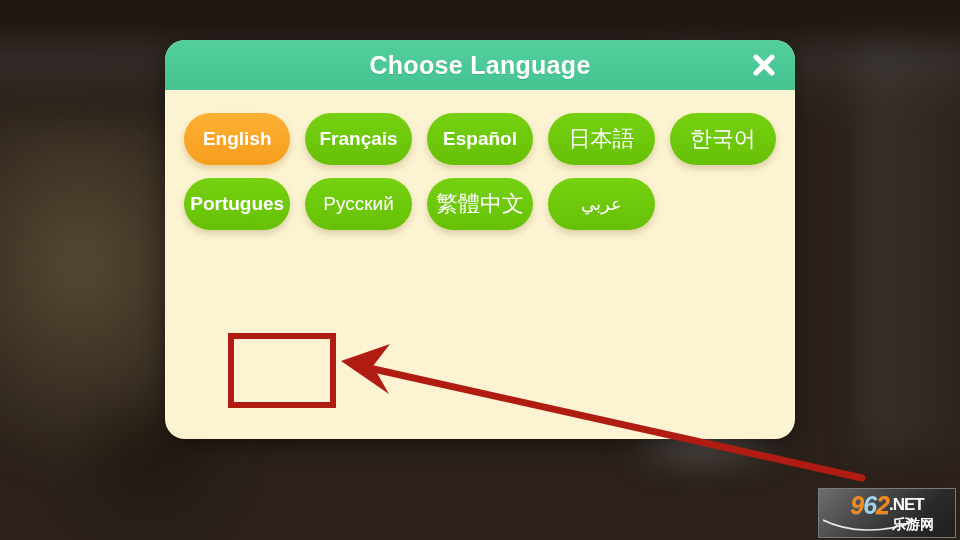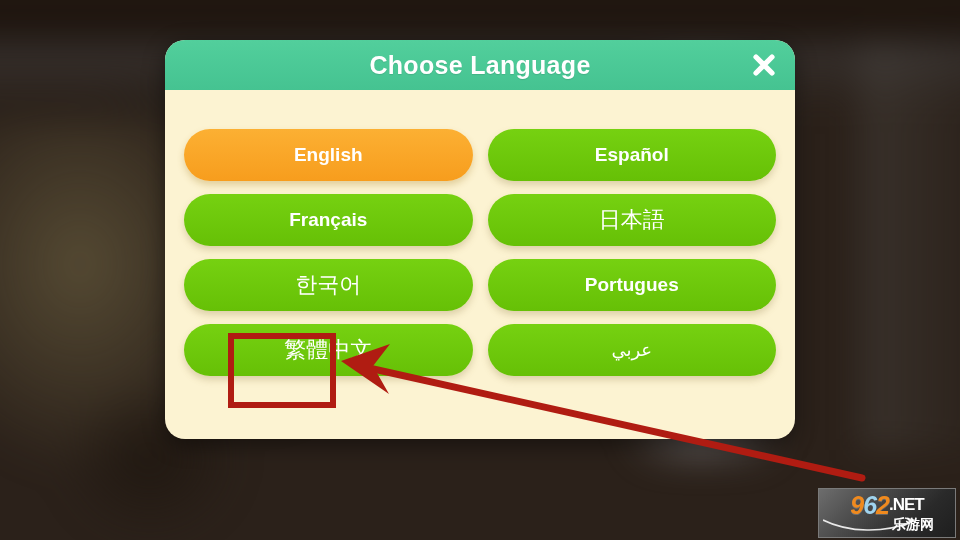--- a/index.html
+++ b/index.html
@@ -88,24 +88,23 @@
     position:absolute; right:14px; top:50%; transform:translateY(-50%);
     width:34px; height:34px; display:flex; align-items:center; justify-content:center;
     cursor:pointer;
   }
   #close-button svg { display:block; }
 
   
   #lang-grid {
     padding:23px 19px 0 19px;
     display:grid;
-    grid-template-columns:repeat(2, 1fr);
+    grid-template-columns:repeat(5, 1fr);
     column-gap:15px;
     row-gap:13px;
-    margin-top:16px;
   }
   .lang-btn {
     height:52px; border-radius:26px;
     display:flex; align-items:center; justify-content:center;
     color:#ffffff; font-size:19px; font-weight:bold;
     cursor:pointer; user-select:none;
     box-shadow:0 4px 7px rgba(140,120,60,.28);
     background:linear-gradient(to bottom,#76d111,#66c006);
   }
   .lang-btn.selected {
@@ -173,36 +172,39 @@
           <path d="M6 6 L22 22 M22 6 L6 22" stroke="#ffffff" stroke-width="5.2" stroke-linecap="round"></path>
         </svg>
       </div>
     </div>
 
     <div id="lang-grid">
       <div class="lang-btn selected">
         <span>English</span>
       </div>
       <div class="lang-btn">
+        <span>Français</span>
+      </div>
+      <div class="lang-btn">
         <span>Español</span>
-      </div>
-      <div class="lang-btn">
-        <span>Français</span>
       </div>
 
       <div class="lang-btn cjk">
         <span>日本語</span>
       </div>
       <div class="lang-btn cjk">
         <span>한국어</span>
       </div>
       <div class="lang-btn">
         <span>Portugues</span>
       </div>
 
+      <div class="lang-btn cyr">
+        <span>Русский</span>
+      </div>
 
       <div class="lang-btn cjk">
         <span>繁體中文</span>
       </div>
       <div class="lang-btn arabic">
         <span>عربي</span>
       </div>
     </div>
   </div>
 

